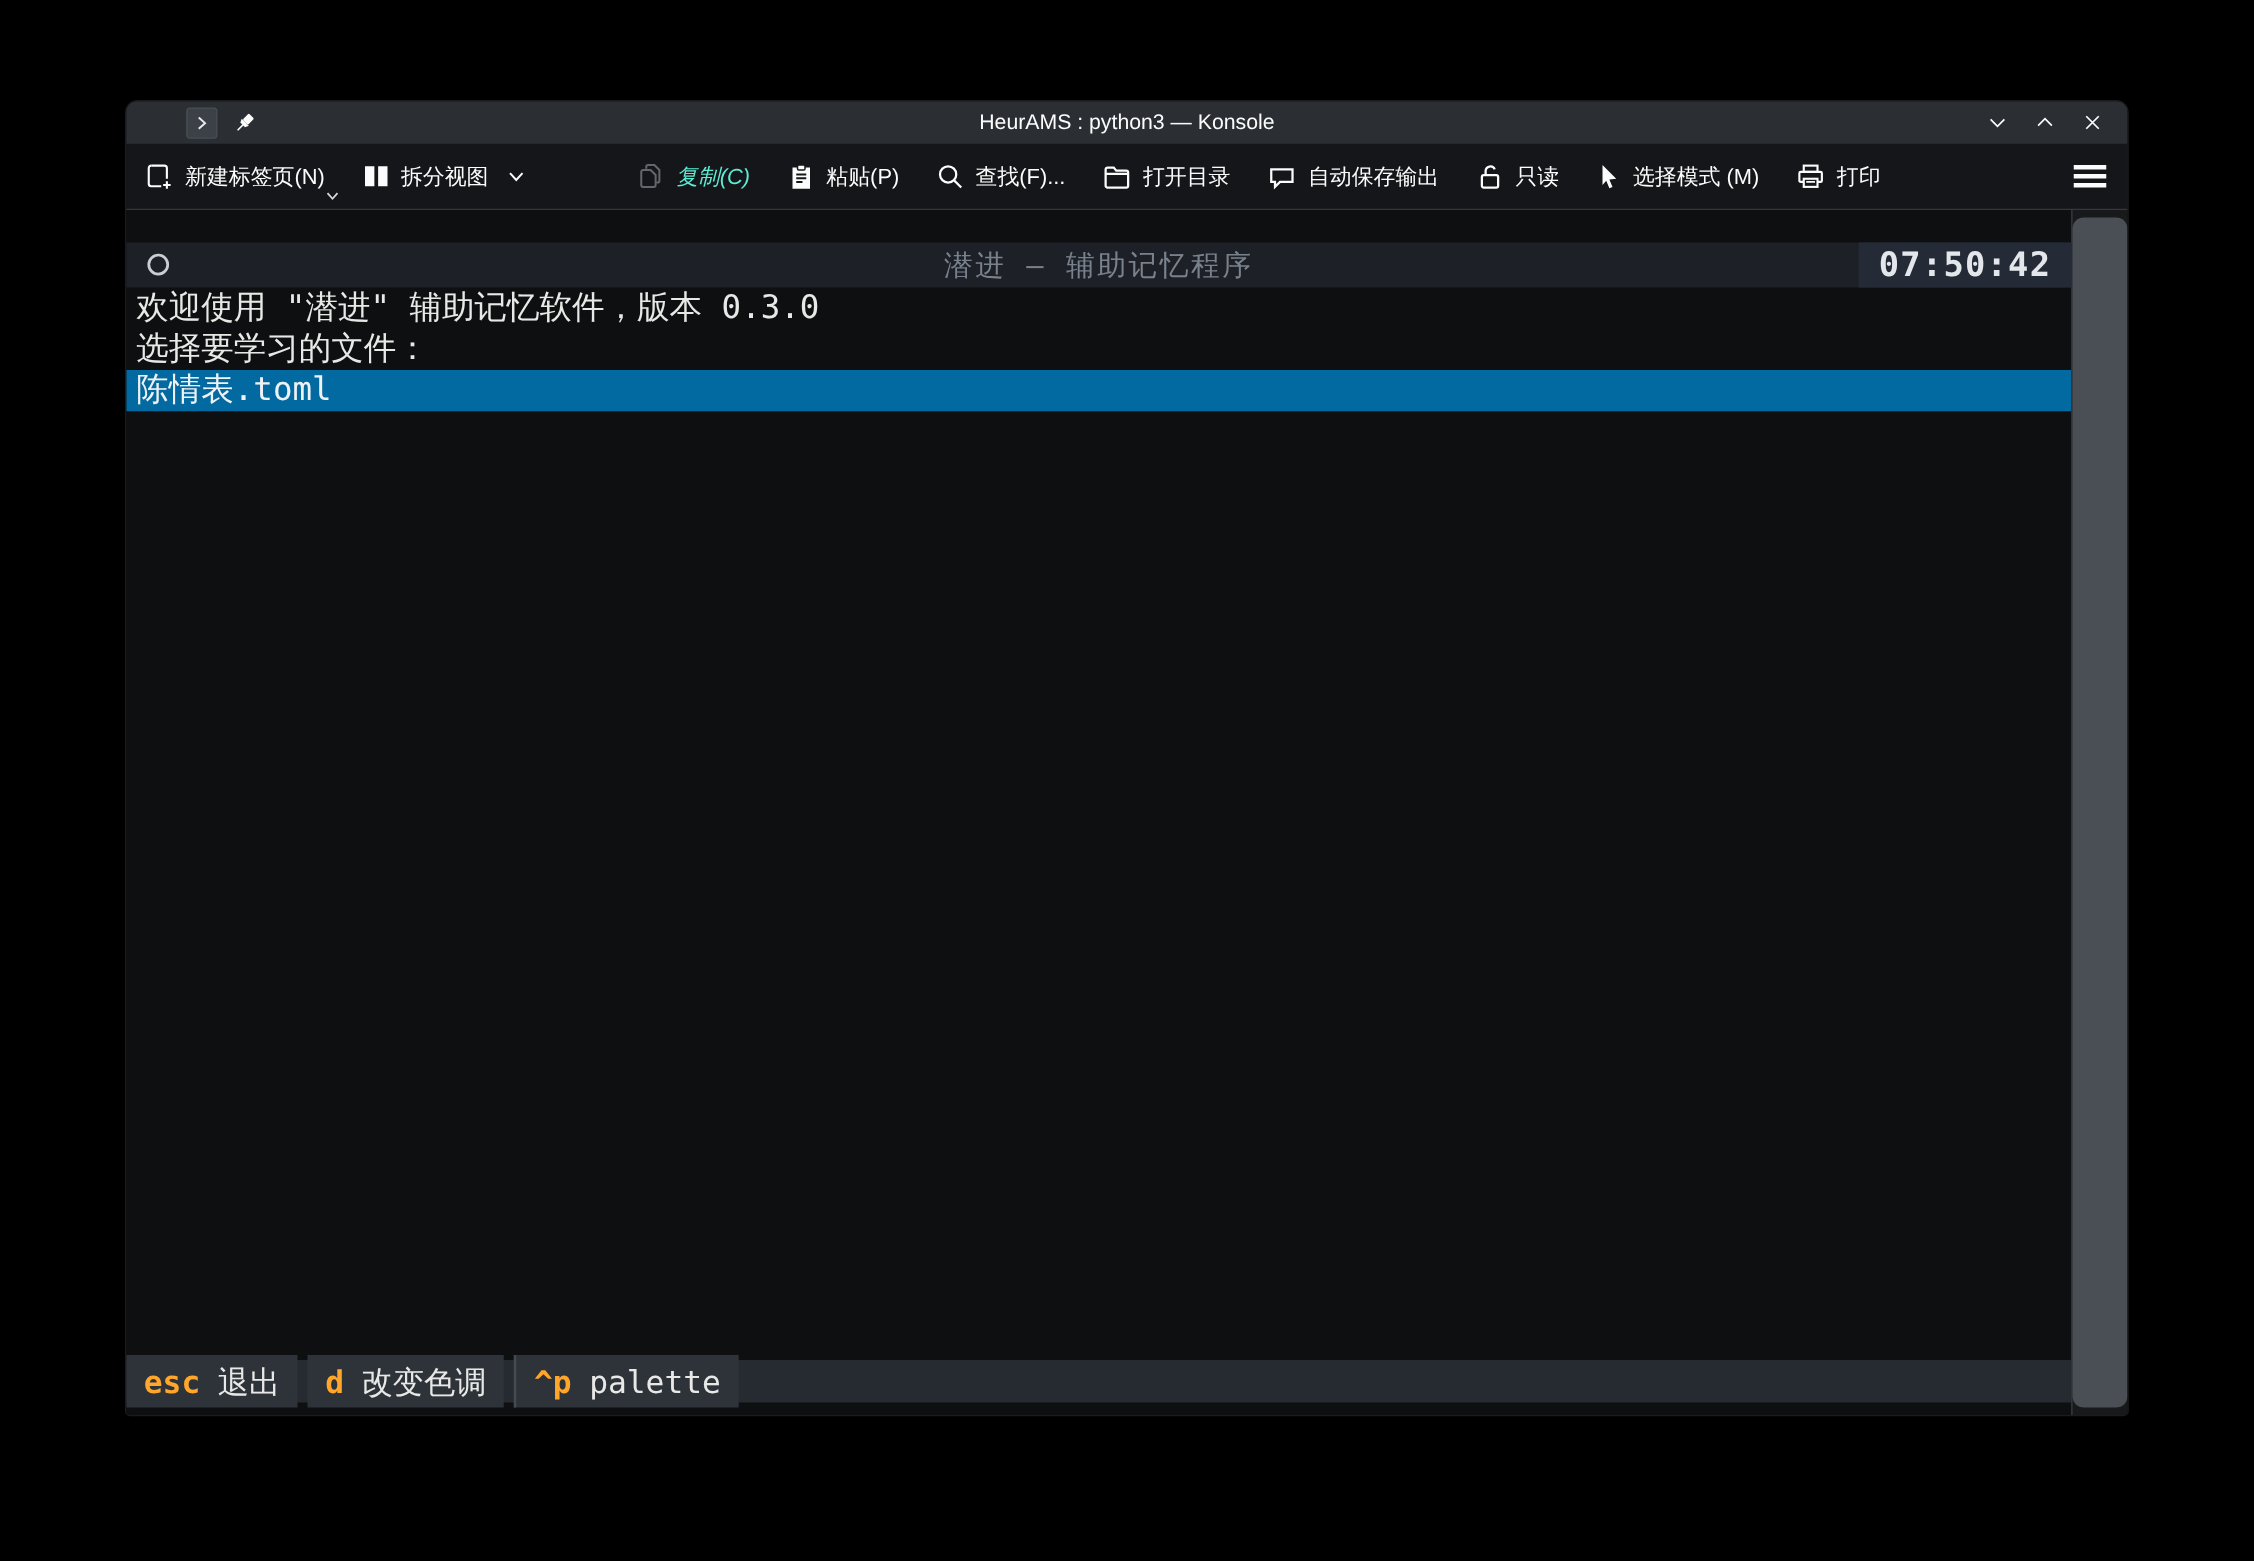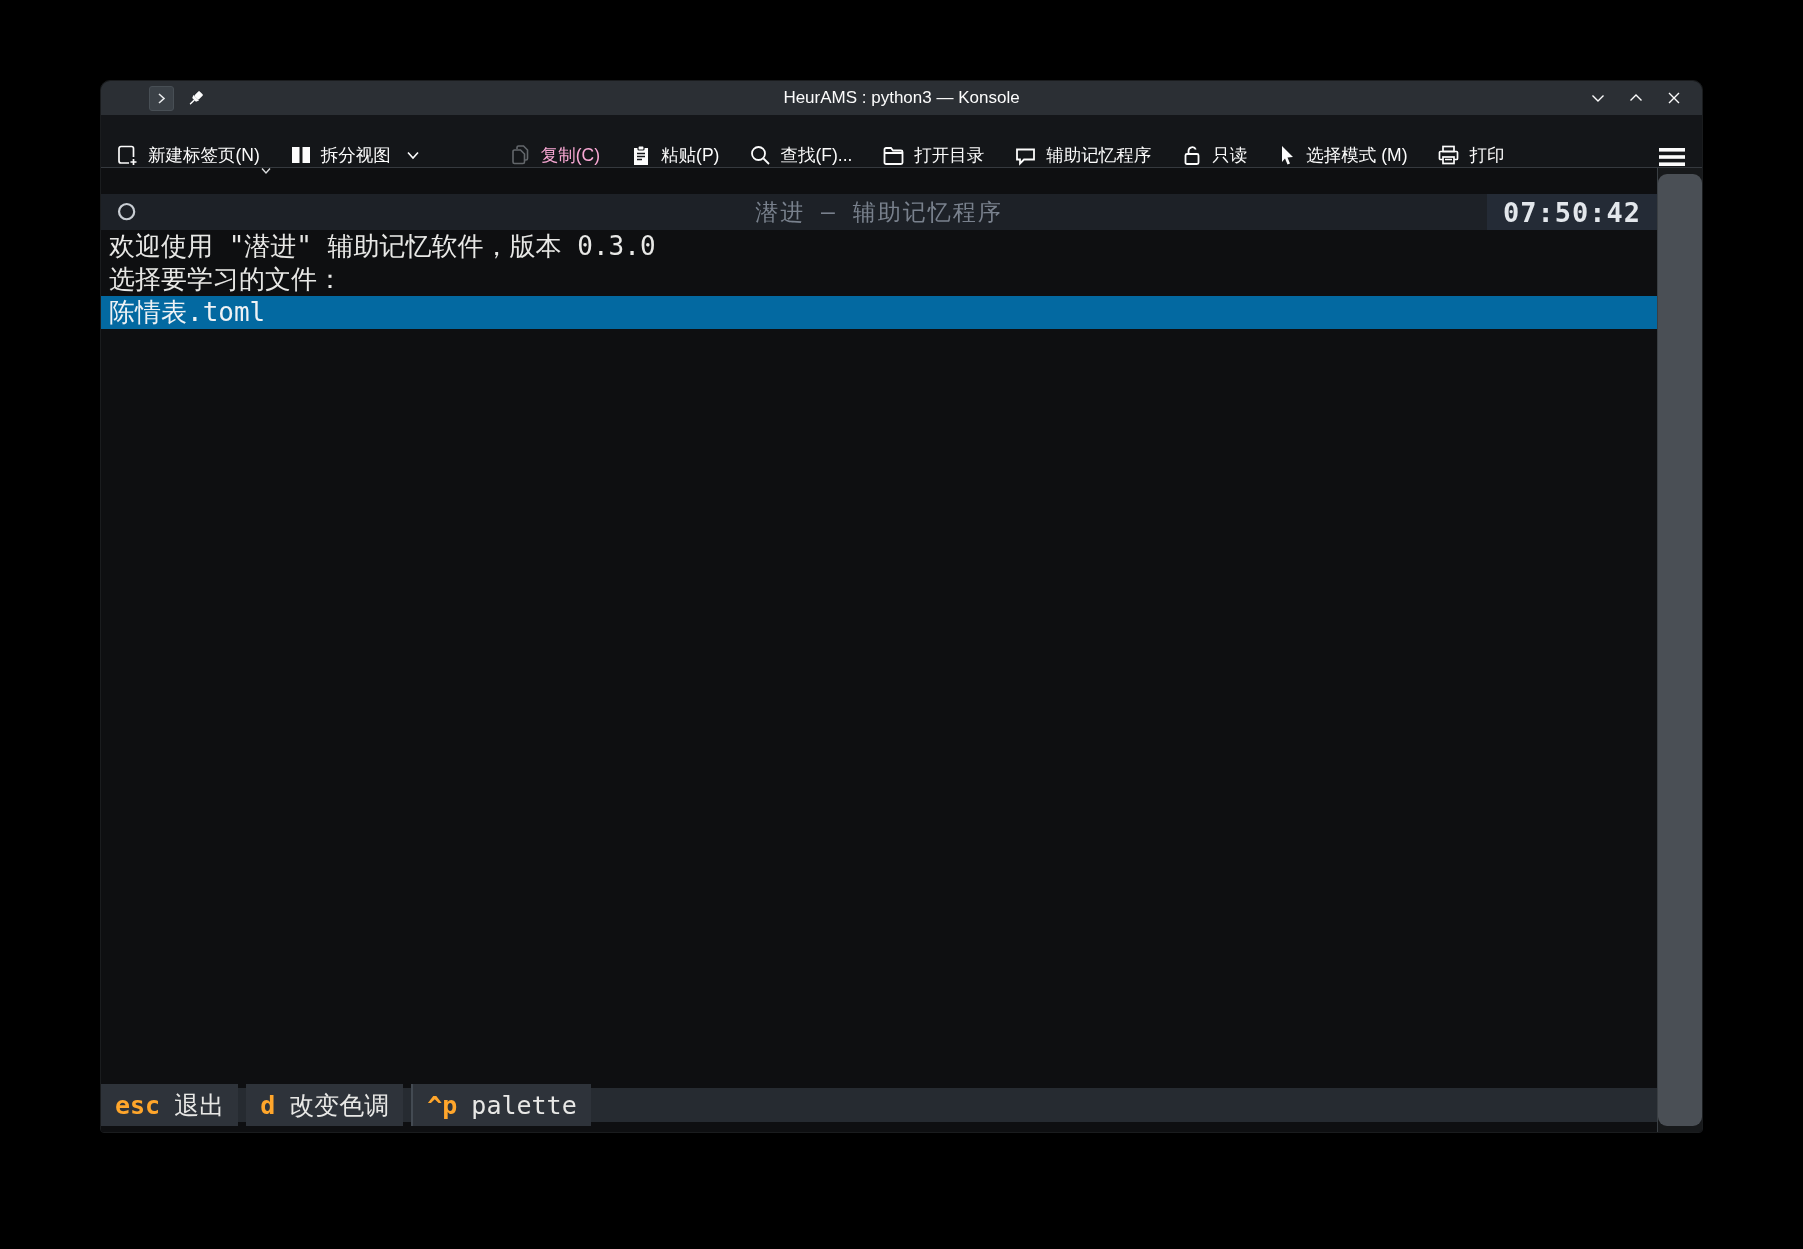--- a/index.html
+++ b/index.html
@@ -27,25 +27,25 @@
     position:absolute; left:0; right:0; text-align:center;
     color:#fcfcfc; font-size:17px;
   }
   .tb-right { margin-left:auto; display:flex; align-items:center; gap:22px;
               padding-right:20px; z-index:2; }
   .winctl { width:16px; height:16px; display:block; }
 
   
   .toolbar {
     height:53px; background:#141619; border-bottom:1px solid #35393e;
-    display:flex; align-items:flex-end; gap:30px; padding:0 16px; flex:0 0 auto;
+    display:flex; align-items:center; gap:30px; padding:0 16px; flex:0 0 auto;
   }
   .tool-item { display:flex; align-items:center; gap:9px; color:#fcfcfc;
                font-size:17.5px; white-space:nowrap; position:relative; }
-  .tool-item.disabled { color:#f9a8d4; }
+  .tool-item.disabled { color:#5eead4;font-style:italic; }
   .tool-item svg { display:block; }
   .tool-item .mini-caret { position:absolute; right:-12px; bottom:-8px; }
   .tool-copy { margin-left:60px; }
   .hamburger { margin-left:auto; }
 
   
   .terminal { flex:1; display:flex; background:#101214; min-height:0; }
   .term-content {
     flex:1; display:flex; flex-direction:column; padding-top:26px;
     font-family:"DejaVu Sans Mono", monospace; min-width:0; background:#0e0f11;
@@ -179,21 +179,21 @@
         <path d="M2.5 18.5 v-13 a1.5 1.5 0 0 1 1.5 -1.5 h5 l2 2.5 h8 a1.5 1.5 0 0 1 1.5 1.5 v10.5 a1.5 1.5 0 0 1 -1.5 1.5 h-15 a1.5 1.5 0 0 1 -1.5 -1.5 z" fill="none" stroke="#fcfcfc" stroke-width="1.8"></path>
         <path d="M2.5 9 h18" stroke="#fcfcfc" stroke-width="1.8"></path>
       </svg>
       <span>打开目录</span>
     </div>
 
     <div class="tool-item">
       <svg width="23" height="22" viewBox="0 0 23 22">
         <path d="M3 5.5 h17 v10 h-10 l-4 4 v-4 h-3 z" fill="none" stroke="#fcfcfc" stroke-width="1.8"></path>
       </svg>
-      <span>辅助记忆程序</span>
+      <span>自动保存输出</span>
     </div>
 
     <div class="tool-item">
       <svg width="22" height="22" viewBox="0 0 22 22">
         <rect x="4.5" y="10" width="13" height="10" rx="1.5" fill="none" stroke="#fcfcfc" stroke-width="1.8"></rect>
         <path d="M7.5 10 V7 a3.8 3.8 0 0 1 7.3 -1.5" fill="none" stroke="#fcfcfc" stroke-width="1.8"></path>
       </svg>
       <span>只读</span>
     </div>
 

